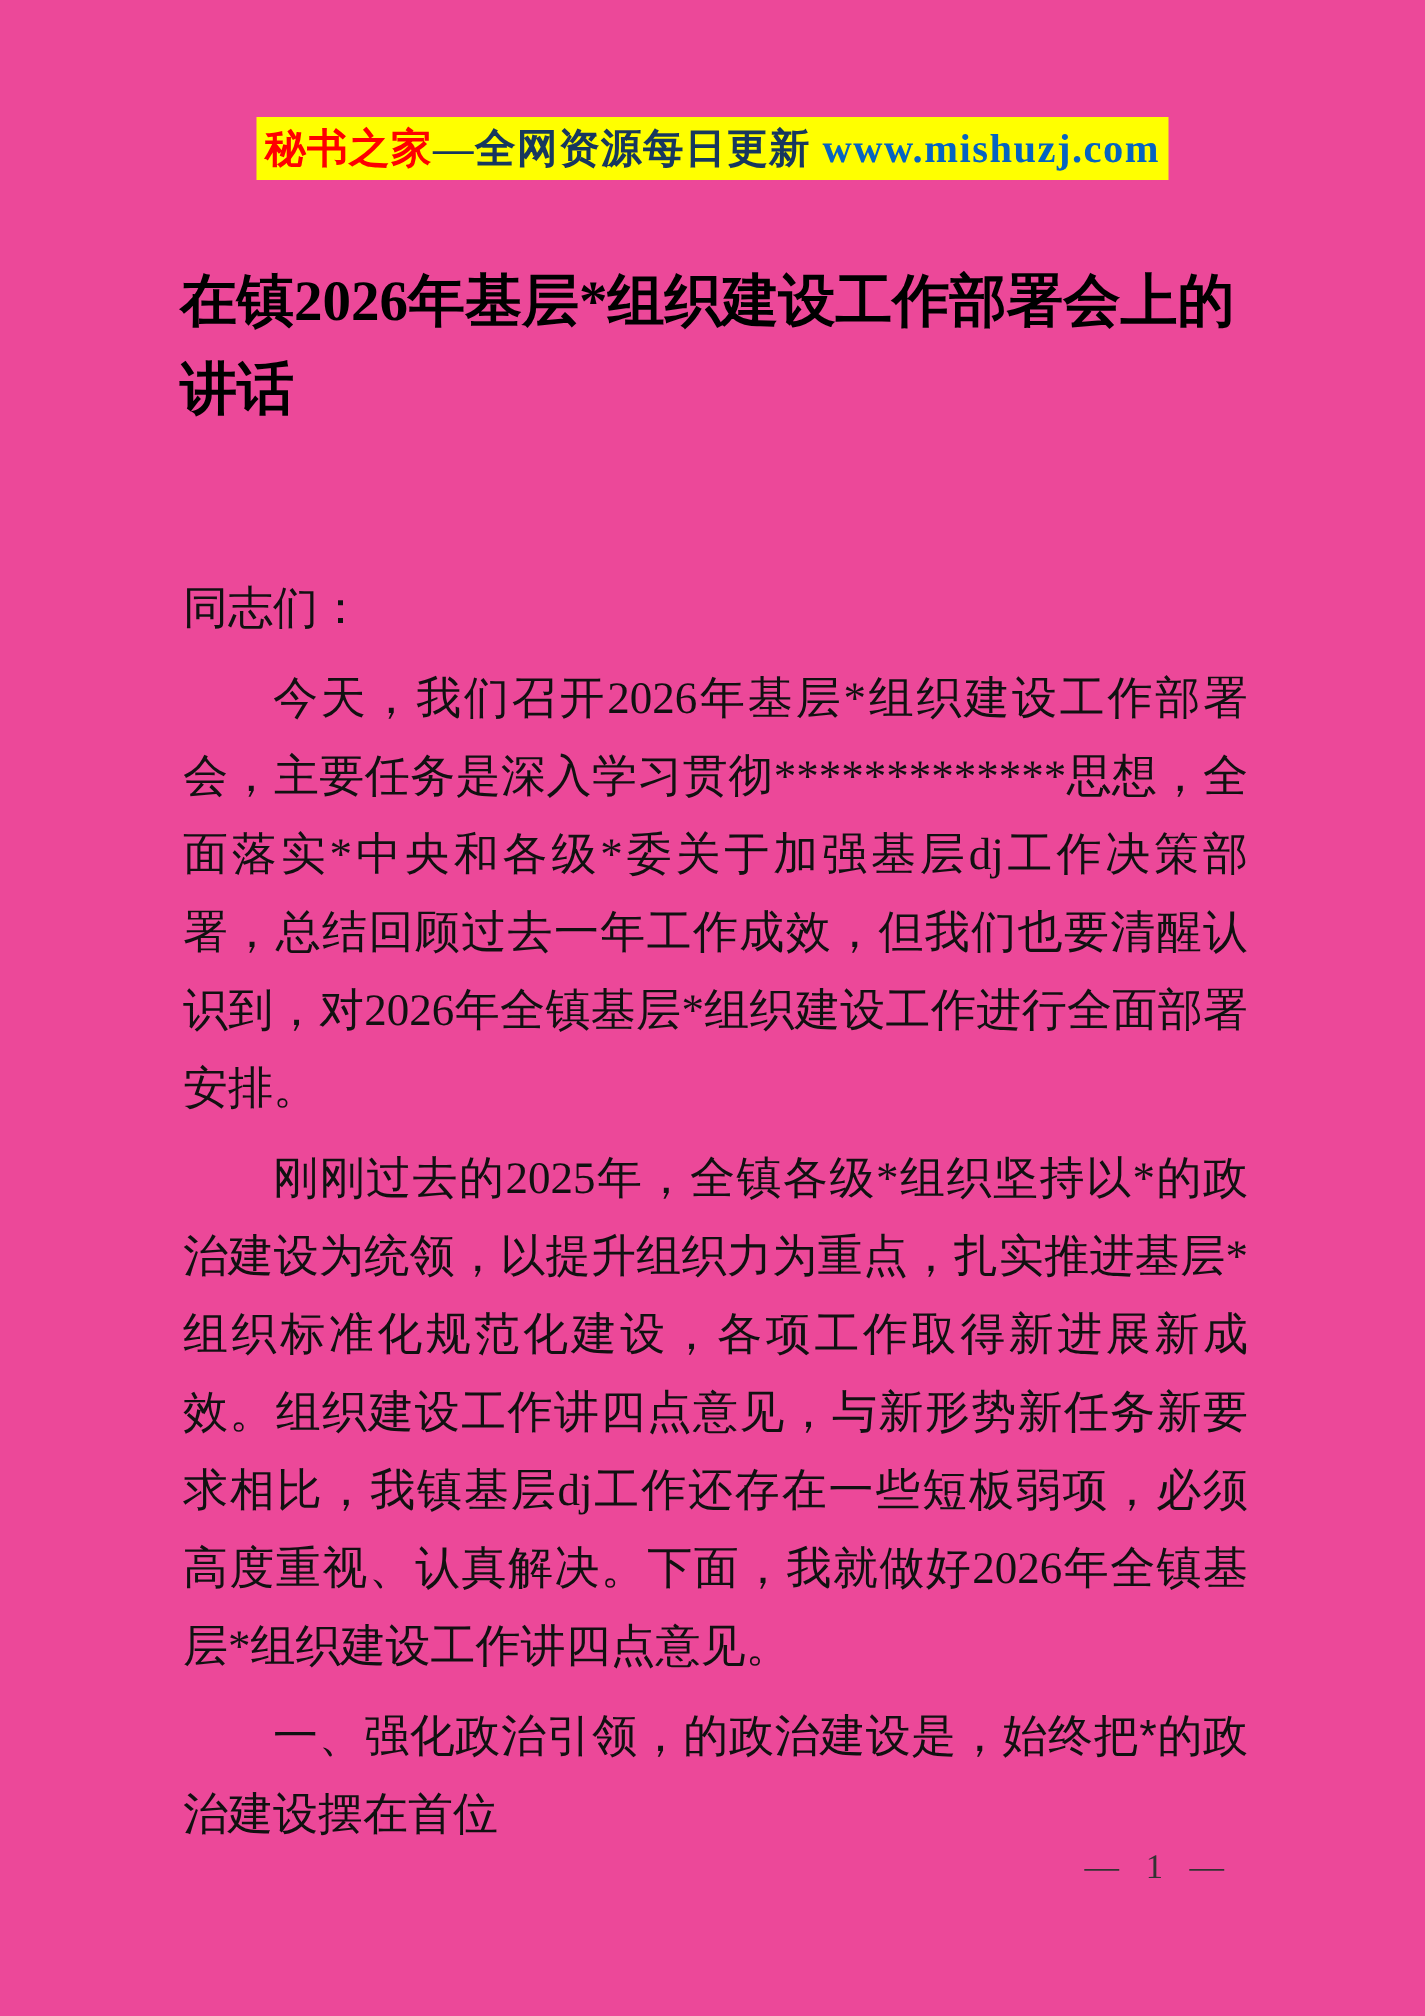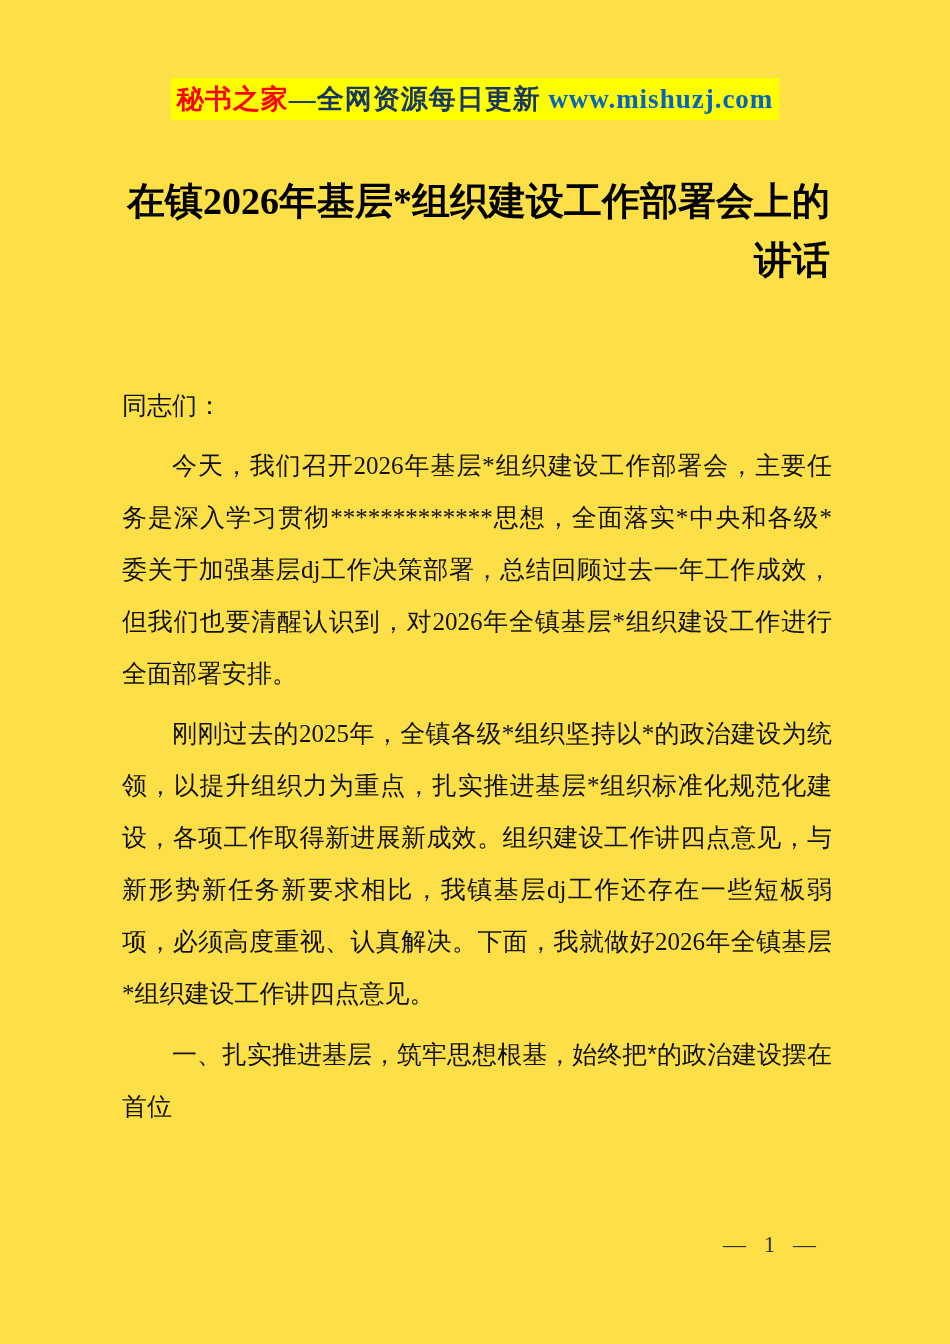--- a/index.html
+++ b/index.html
@@ -4,21 +4,21 @@
 <style>
   html, body {
     margin: 0;
     padding: 0;
     background: #ffffff;
   }
   .page {
     position: relative;
     width: 950px;
     height: 1344px;
-    background: #fde047;
+    background: #ec4899;
     overflow: hidden;
     font-family: "Liberation Serif", "DejaVu Serif", serif;
     color: #1a1a1a;
     box-sizing: border-box;
   }
   .banner-wrap {
     margin-top: 78px;
     text-align: center;
   }
   .banner {
@@ -32,30 +32,30 @@
   }
   .site-name { color: #ff0000; }
   .tagline   { color: #17375e; }
   .site-url  {
     color: #0563c1;
     font-family: "Liberation Serif", serif;
     cursor: pointer;
   }
   .doc-title {
     margin: 52px 120px 0 120px;
-    text-align: right;
+    text-align: left;
     font-size: 38px;
     font-weight: bold;
     line-height: 1.55;
     color: #000000;
     font-family: "Liberation Serif", "DejaVu Serif", serif;
   }
   .doc-body {
     margin: 90px 118px 0 122px;
-    font-size: 25px;
+    font-size: 30px;
     line-height: 52px;
     text-align: justify;
     color: #111111;
   }
   .doc-body p {
     margin: 0 0 8px 0;
   }
   .salutation {
     text-indent: 0;
   }
@@ -88,18 +88,18 @@
 
   <h1 class="doc-title">
     <span>在镇2026年基层*组织建设工作部署会上的</span><br>
     <span>讲话</span>
   </h1>
 
   <div class="doc-body">
     <p class="salutation">同志们：</p>
     <p class="para">今天，我们召开2026年基层*组织建设工作部署会，主要任务是深入学习贯彻*************思想，全面落实*中央和各级*委关于加强基层dj工作决策部署，总结回顾过去一年工作成效，但我们也要清醒认识到，对2026年全镇基层*组织建设工作进行全面部署安排。</p>
     <p class="para">刚刚过去的2025年，全镇各级*组织坚持以*的政治建设为统领，以提升组织力为重点，扎实推进基层*组织标准化规范化建设，各项工作取得新进展新成效。组织建设工作讲四点意见，与新形势新任务新要求相比，我镇基层dj工作还存在一些短板弱项，必须高度重视、认真解决。下面，我就做好2026年全镇基层*组织建设工作讲四点意见。</p>
-    <p class="para section-heading">一、扎实推进基层，筑牢思想根基，始终把*的政治建设摆在首位</p>
+    <p class="para section-heading">一、强化政治引领，的政治建设是，始终把*的政治建设摆在首位</p>
   </div>
 
   <div class="page-footer">— 1 —</div>
 
 </div>
 
 </body></html>

